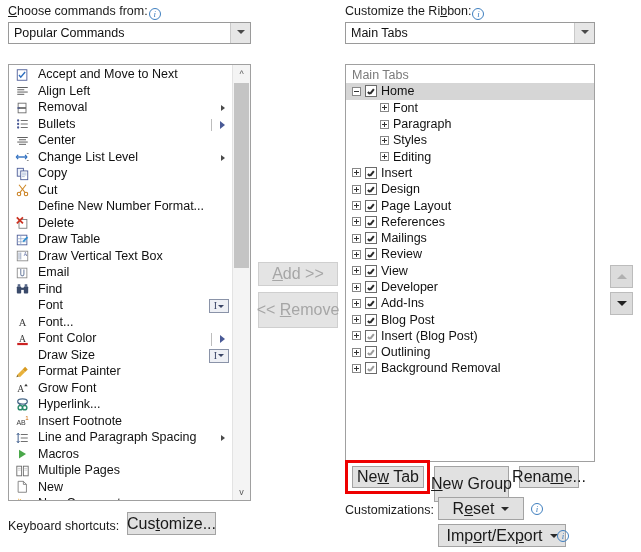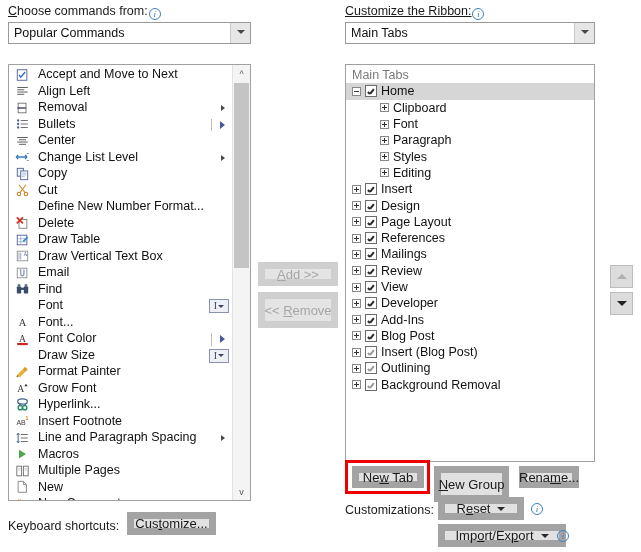--- a/index.html
+++ b/index.html
@@ -20,21 +20,21 @@
     display:inline-block;width:12px;height:12px;border-radius:50%;
     border:1px solid #3f7fbf;color:#3f7fbf;
     font-size:9px;line-height:11px;text-align:center;
     font-family:"Liberation Serif", serif;font-style:italic;
     vertical-align:-2px;margin-left:1px;box-sizing:border-box;
   }
 
   
   .lbl{position:absolute;font-size:12.5px;color:#1a1a1a;white-space:nowrap;}
   #lbl-choose{left:8px;top:4px;}
-  #lbl-customize{left:345px;top:4px;text-decoration:underline;}
+  #lbl-customize{left:345px;top:4px;}
 
   
   .combo{
     position:absolute;height:22px;border:1px solid #9a9a9a;background:#fff;
     box-sizing:border-box;display:flex;align-items:center;gap:16px;
   }
   .combo .ctext{flex:1;padding-left:5px;font-size:12.5px;color:#111;white-space:nowrap;overflow:hidden;}
   .combo .cbtn{
     width:19px;height:20px;margin-right:0px;background:#e6e6e6;
     border-left:1px solid #c9c9c9;
@@ -85,22 +85,22 @@
 
   
   .vsb{position:absolute;right:0;top:0;bottom:0;width:17px;background:#f4f4f4;border-left:1px solid #e3e3e3;}
   .vsb .arrow{width:17px;height:17px;display:flex;align-items:center;justify-content:center;color:#5a5a5a;font-size:9px;}
   .vsb .thumb{position:absolute;left:1px;width:15px;background:#c4c4c4;}
   .vsb .arrow.bot{position:absolute;bottom:0;left:0;}
 
   
   .btn{
     position:absolute;box-sizing:border-box;
-    background:#e1e1e1;border:7px solid #a3a3a3;
-    font-size:13px;color:#1a1a1a;
+    background:#e1e1e1;border:1px solid #a3a3a3;
+    font-size:16px;color:#1a1a1a;
     display:flex;align-items:center;justify-content:center;white-space:nowrap;
   }
   .btn.disabled{color:#a6a6a6;background:#e4e4e4;border-color:#cfcfcf;}
   #btn-add{left:258px;top:262px;width:80px;height:24px;}
   #btn-remove{left:258px;top:292px;width:80px;height:36px;}
 
   
   #treebox{
     position:absolute;left:345px;top:64px;width:250px;height:398px;
     border:1px solid #a0a0a0;background:#fff;box-sizing:border-box;overflow:hidden;
@@ -481,24 +481,20 @@
 <div id="treebox">
   <div class="tinner" id="tree-inner">
       <div class="trow header">Main Tabs</div>
       <div class="trow lvl0 selected">
         <span class="expander"></span>
         <span class="chk"></span>
         <span class="tlbl">Home</span>
       </div>
       <div class="trow lvl1">
         <span class="expander plus"></span>
-        <span class="tlbl">Clipboard</span>
-      </div>
-      <div class="trow lvl1">
-        <span class="expander plus"></span>
         <span class="tlbl">Font</span>
       </div>
       <div class="trow lvl1">
         <span class="expander plus"></span>
         <span class="tlbl">Paragraph</span>
       </div>
       <div class="trow lvl1">
         <span class="expander plus"></span>
         <span class="tlbl">Styles</span>
       </div>

